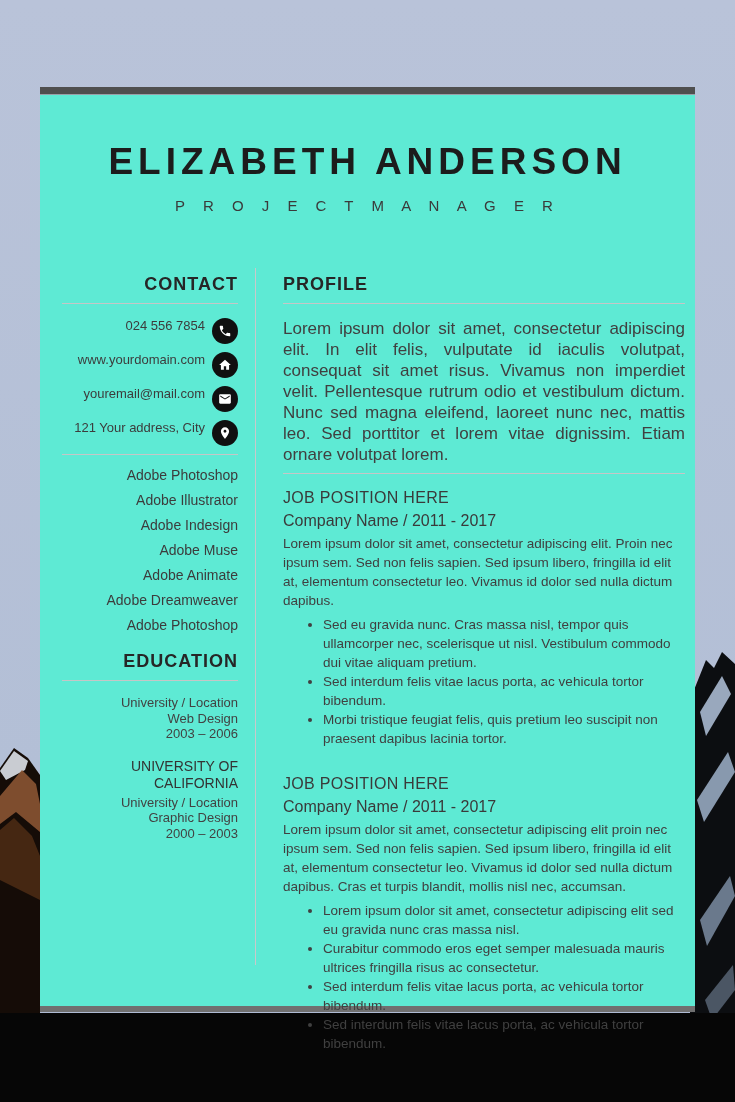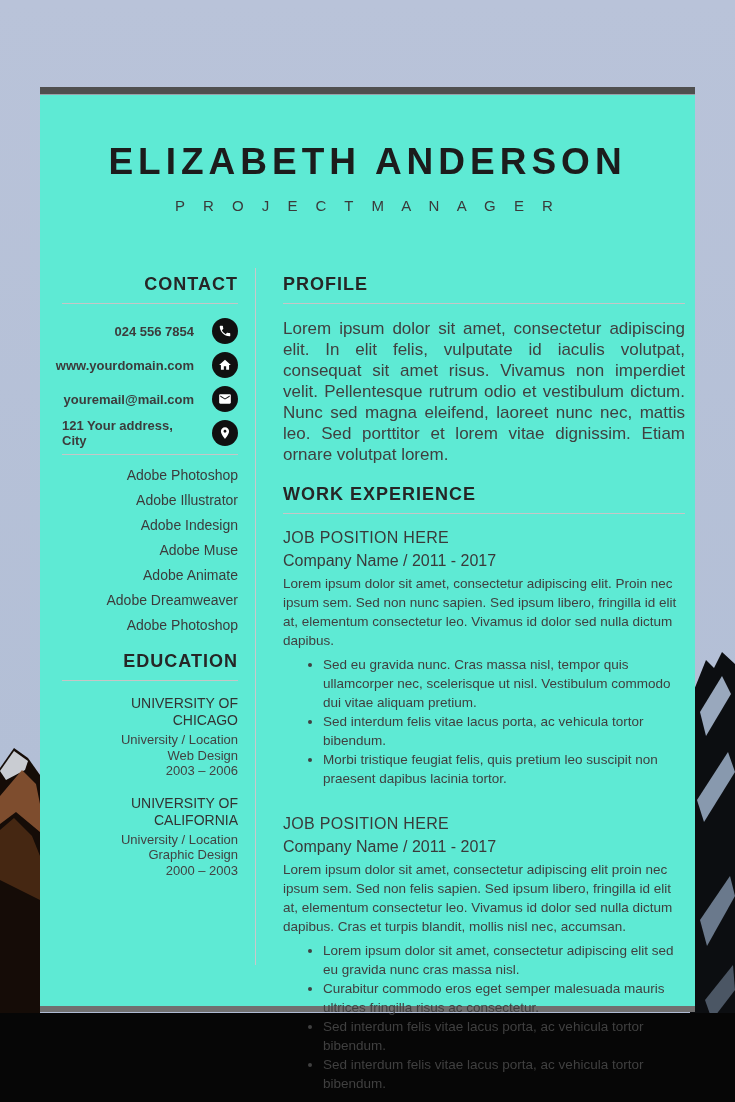--- a/index.html
+++ b/index.html
@@ -16,21 +16,21 @@
   .job-title { margin-top:14px; font-size:15px; letter-spacing:7px; color:#3a3a3a; }
 
   .left-col  { position:absolute; left:22px;  top:178px; width:176px; }
   .v-divider { position:absolute; left:215px; top:173px; width:1px; height:697px; background:#c9c9c9; }
   .right-col { position:absolute; left:243px; top:178px; width:402px; }
 
   .sec-head { font-size:18px; font-weight:700; letter-spacing:1px; color:#262626; line-height:22px; }
   .left-col .sec-head { text-align:right; }
   .rule { height:1px; background:#c6c6c6; margin:8px 0 14px 0; }
 
-  .contact-row { display:flex; justify-content:flex-end; align-items:center; gap:18px; height:26px; margin-bottom:8px;font-weight:bold; }
+  .contact-row { display:flex; justify-content:flex-end; gap:7px; height:26px; margin-bottom:8px; }
   .contact-text { font-size:13px; color:#3c3c3c; }
   .icon-circle { width:26px; height:26px; border-radius:50%; background:#101010; display:flex; align-items:center; justify-content:center; flex:0 0 26px; }
   .icon-circle svg { width:14px; height:14px; fill:#ffffff; }
 
   .skills-head { margin-top:30px; }
   .skill-item { text-align:right; font-size:14px; color:#3c3c3c; line-height:13px; margin-bottom:12px; }
 
   .edu-head { margin-top:18px; }
   .edu-entry { text-align:right; margin-bottom:16px; }
   .edu-school { font-size:14px; color:#333333; line-height:17px; margin-bottom:3px; }
@@ -126,47 +126,45 @@
       <div class="skill-item">Adobe Illustrator</div>
       <div class="skill-item">Adobe Indesign</div>
       <div class="skill-item">Adobe Muse</div>
       <div class="skill-item">Adobe Animate</div>
       <div class="skill-item">Adobe Dreamweaver</div>
       <div class="skill-item">Adobe Photoshop</div>
 
       <div class="sec-head edu-head">EDUCATION</div>
       <div class="rule"></div>
       <div class="edu-entry">
-        <div class="edu-school">UNIVERSITY OF CHICAGO</div>
         <div class="edu-line">University / Location</div>
         <div class="edu-line">Web Design</div>
         <div class="edu-line">2003 – 2006</div>
       </div>
       <div class="edu-entry">
         <div class="edu-school">UNIVERSITY OF CALIFORNIA</div>
         <div class="edu-line">University / Location</div>
         <div class="edu-line">Graphic Design</div>
         <div class="edu-line">2000 – 2003</div>
       </div>
     </div>
 
     <div class="v-divider"></div>
 
     <div class="right-col">
       <div class="sec-head">PROFILE</div>
       <div class="rule"></div>
       <p class="profile-text">Lorem ipsum dolor sit amet, consectetur adipiscing elit. In elit felis, vulputate id iaculis volutpat, consequat sit amet risus. Vivamus non imperdiet velit. Pellentesque rutrum odio et vestibulum dictum. Nunc sed magna eleifend, laoreet nunc nec, mattis leo. Sed porttitor et lorem vitae dignissim. Etiam ornare volutpat lorem.</p>
 
-      <div class="sec-head work-head">WORK EXPERIENCE</div>
       <div class="rule"></div>
 
       <div class="job">
         <div class="job-pos">JOB POSITION HERE</div>
         <div class="job-co">Company Name / 2011 - 2017</div>
-        <p class="job-sum">Lorem ipsum dolor sit amet, consectetur adipiscing elit. Proin nec ipsum sem. Sed non nunc sapien. Sed ipsum libero, fringilla id elit at, elementum consectetur leo. Vivamus id dolor sed nulla dictum dapibus.</p>
+        <p class="job-sum">Lorem ipsum dolor sit amet, consectetur adipiscing elit. Proin nec ipsum sem. Sed non felis sapien. Sed ipsum libero, fringilla id elit at, elementum consectetur leo. Vivamus id dolor sed nulla dictum dapibus.</p>
         <ul>
           <li>Sed eu gravida nunc. Cras massa nisl, tempor quis ullamcorper nec, scelerisque ut nisl. Vestibulum commodo dui vitae aliquam pretium.</li>
           <li>Sed interdum felis vitae lacus porta, ac vehicula tortor bibendum.</li>
           <li>Morbi tristique feugiat felis, quis pretium leo suscipit non praesent dapibus lacinia tortor.</li>
         </ul>
       </div>
 
       <div class="job">
         <div class="job-pos">JOB POSITION HERE</div>
         <div class="job-co">Company Name / 2011 - 2017</div>

